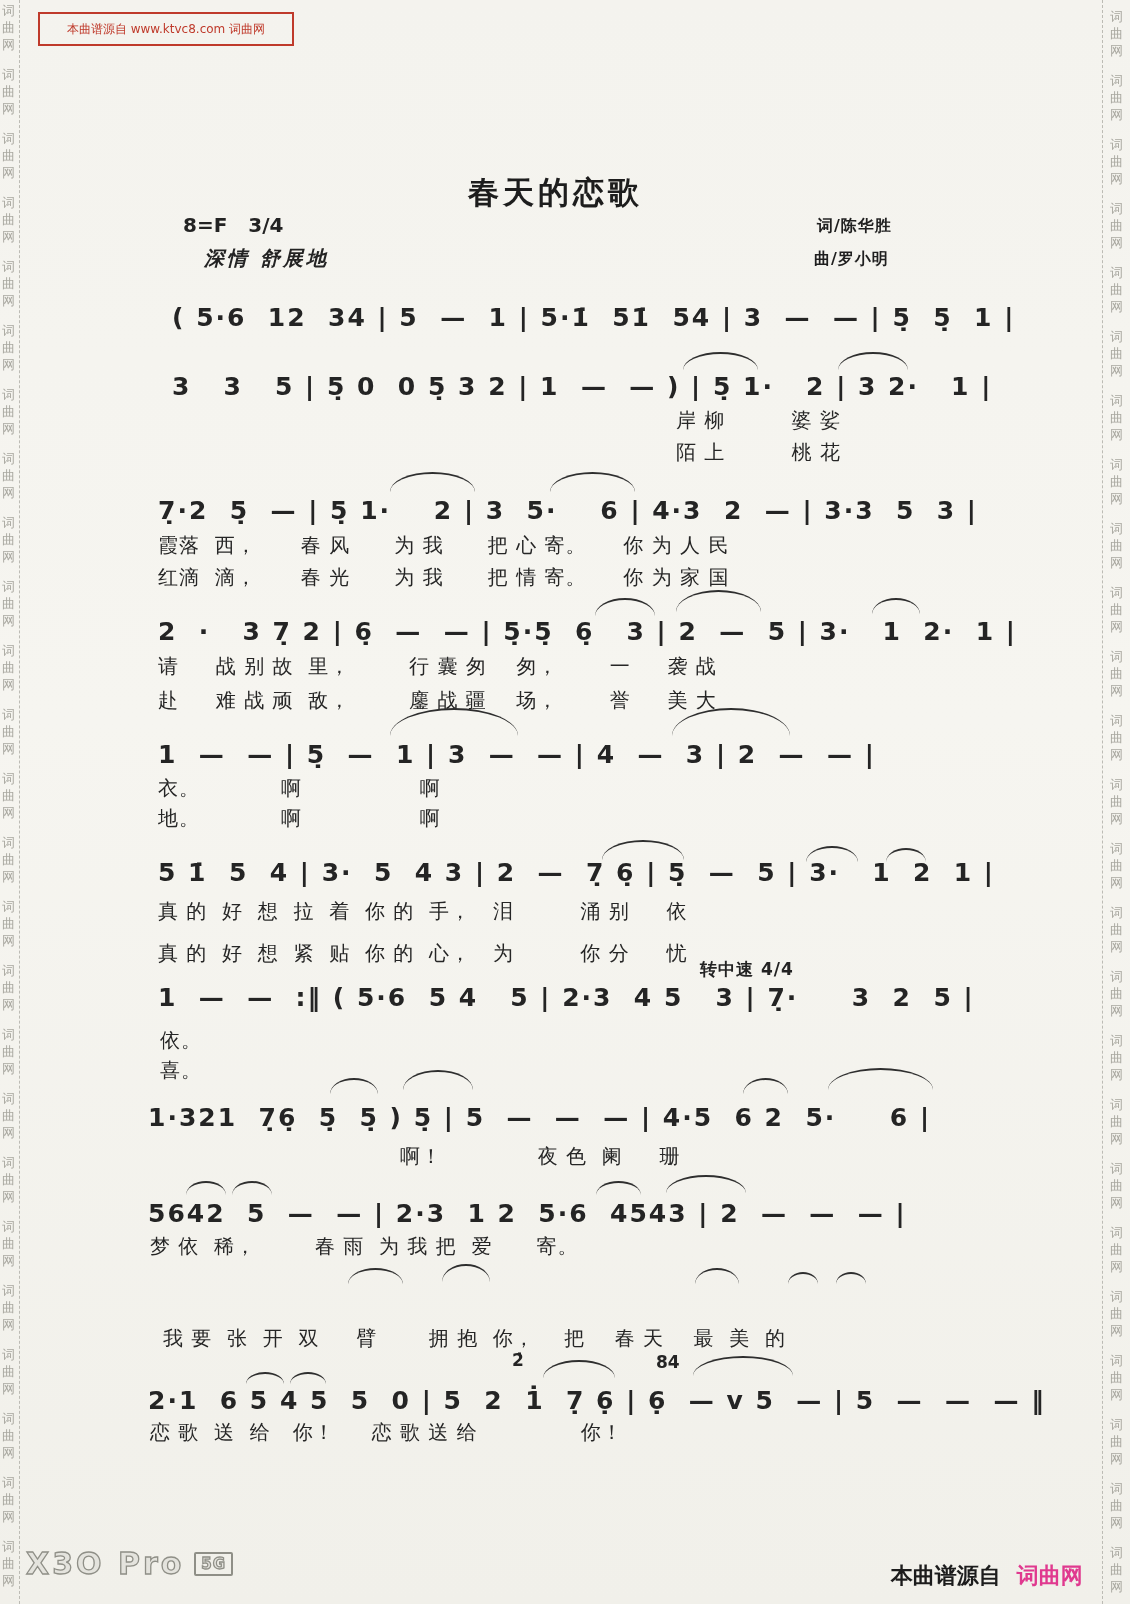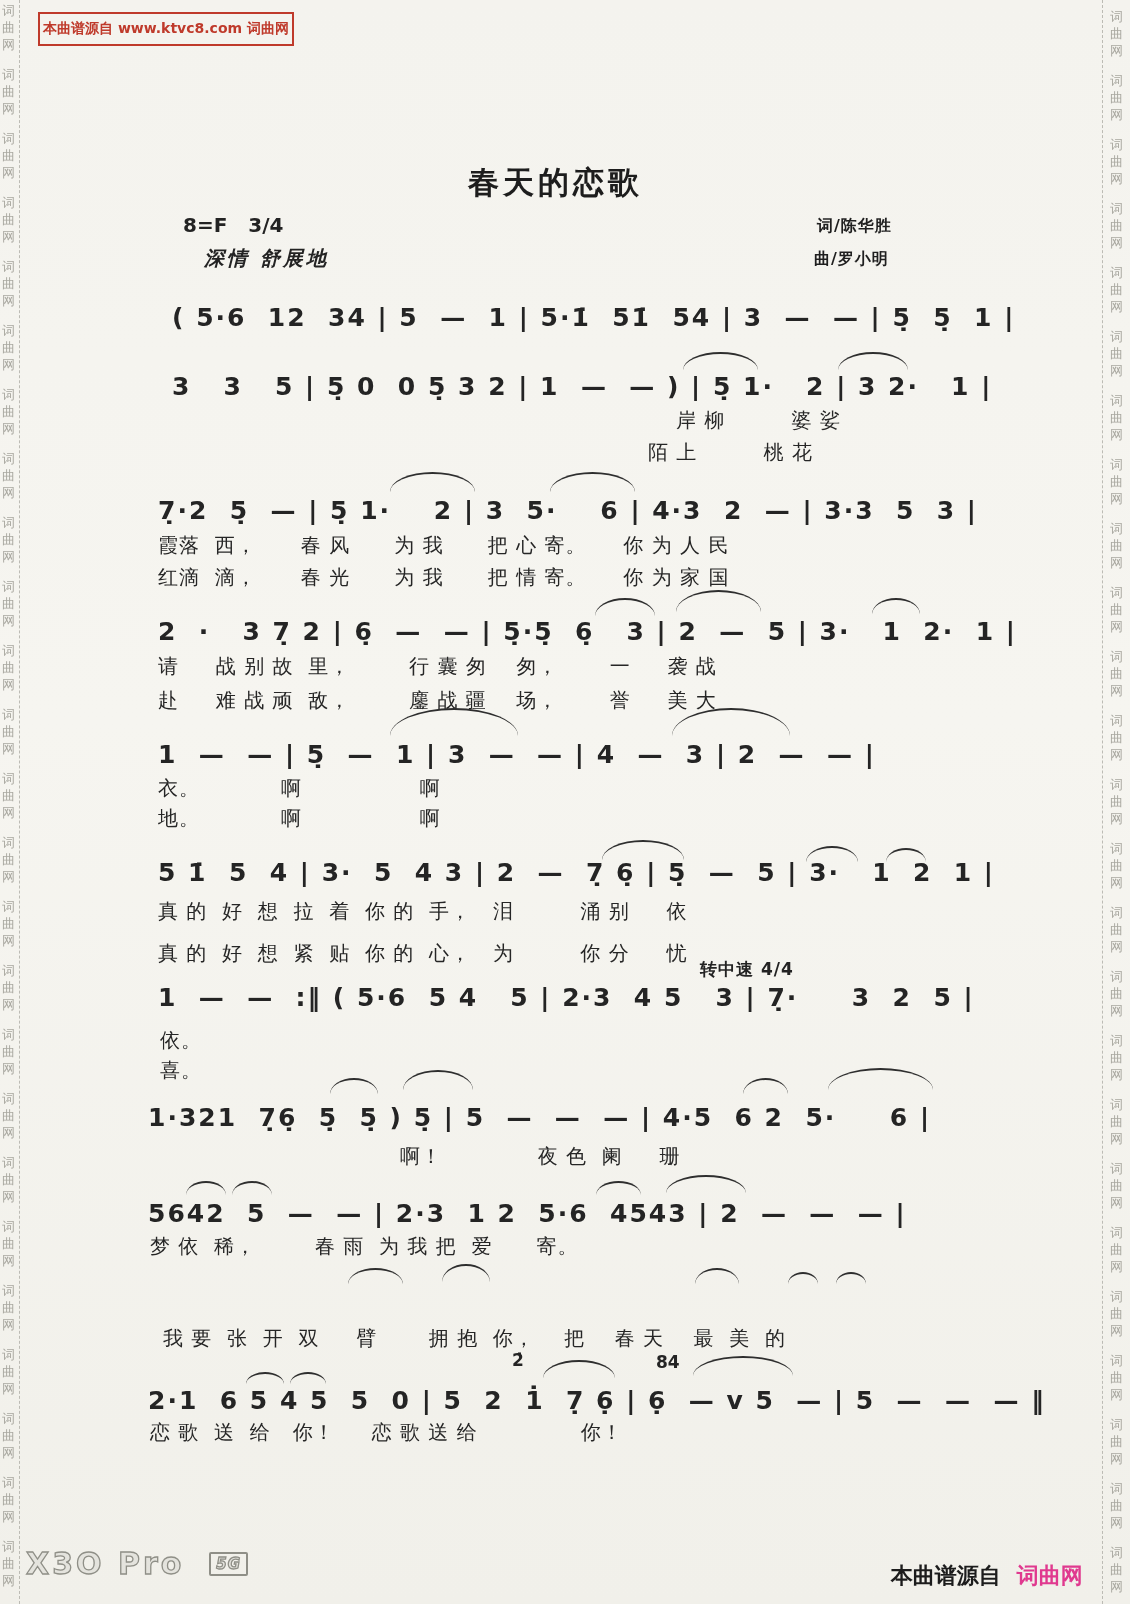--- a/index.html
+++ b/index.html
@@ -26,23 +26,23 @@
   .wm-col{position:absolute;display:flex;flex-direction:column;gap:17px;color:var(--wm);}
   .wm-left{left:2px;top:4px;}
   .wm-right{left:1110px;top:10px;}
   .wm-group{display:flex;flex-direction:column;gap:4px;}
   .wm-group span{font-size:13px;line-height:13px;}
   
   .source-box{
     position:absolute;left:38px;top:12px;width:252px;height:30px;
     border:2px solid var(--red);display:flex;align-items:center;justify-content:center;
   }
-  .source-box span{color:var(--red);font-size:14px;font-weight:700;white-space:pre;}
+  .source-box span{color:var(--red);font-size:12px;font-weight:400;white-space:pre;}
   .title{
-    position:absolute;left:468px;top:162px;margin:0;
+    position:absolute;left:468px;top:172px;margin:0;
     font-size:31px;font-weight:700;letter-spacing:4px;color:#1d1d1d;
   }
   .keysig{position:absolute;left:183px;top:213px;font-size:20px;font-weight:700;color:var(--ink);white-space:pre;}
   .expression{position:absolute;left:204px;top:245px;font-size:20px;font-weight:700;color:var(--ink);letter-spacing:3px;font-style:italic;}
   .credit{position:absolute;font-size:16px;font-weight:600;color:#1f1f1f;letter-spacing:1px;}
   .credit-lyr{left:817px;top:216px;}
   .credit-mus{left:814px;top:249px;}
   .tempo2{position:absolute;left:700px;top:958px;font-size:17px;font-weight:700;color:var(--ink);letter-spacing:1px;}
   
   .notes{
@@ -61,21 +61,21 @@
   
   .camera{
     position:absolute;left:26px;top:1546px;
     font-size:30px;font-weight:700;letter-spacing:3px;
     color:rgba(60,60,55,0.07);
     -webkit-text-stroke:1.3px #8f8f87;
   }
   .camera .badge{
     display:inline-block;font-size:15px;letter-spacing:1px;
     border:2px solid #8f8f87;border-radius:2px;padding:1px 5px;
-    margin-left:25px;vertical-align:5px;font-style:italic;
+    margin-left:10px;vertical-align:5px;
   }
   .footer-src{position:absolute;left:860px;top:1536px;font-size:22px;font-weight:600;white-space:pre;}
   .footer-src .pfx{color:#1c1c1c;}
   .footer-src .brand{color:var(--pink);margin-left:16px;}
 </style>
 </head>
 <body>
 
 <div class="page">
 
@@ -344,21 +344,21 @@
   <div class="keysig">8=F   3/4</div>
   <div class="expression">深情 舒展地</div>
   <div class="credit credit-lyr">词/陈华胜</div>
   <div class="credit credit-mus">曲/罗小明</div>
   <div class="tempo2">转中速 4/4</div>
 
   <div class="notes" style="left:172px;top:303px;">( 5·6  12  34 | 5  —  1 | 5·1̇  51̇  54 | 3  —  — | 5̣  5̣  1 |</div>
 
   <div class="notes" style="left:172px;top:372px;">3   3   5 | 5̣ 0  0 5̣ 3 2 | 1  —  — ) | 5̣ 1·   2 | 3 2·   1 |</div>
   <div class="lyrics" style="left:676px;top:408px;">岸 柳         婆 娑</div>
-  <div class="lyrics" style="left:648px;top:440px;">陌 上         桃 花</div>
+  <div class="lyrics" style="left:676px;top:440px;">陌 上         桃 花</div>
 
   <div class="notes" style="left:158px;top:496px;">7̣·2  5̣  — | 5̣ 1·    2 | 3  5·    6 | 4·3  2  — | 3·3  5  3 |</div>
   <div class="lyrics" style="left:158px;top:533px;">霞落  西，      春 风      为 我      把 心 寄。     你 为 人 民</div>
   <div class="lyrics" style="left:158px;top:565px;">红滴  滴，      春 光      为 我      把 情 寄。     你 为 家 国</div>
 
   <div class="notes" style="left:158px;top:617px;">2  ·   3 7̣ 2 | 6̣  —  — | 5̣·5̣  6̣   3 | 2  —  5 | 3·   1  2·  1 |</div>
   <div class="lyrics" style="left:158px;top:654px;">请     战 别 故  里，        行 囊 匆    匆，       一     袭 战</div>
   <div class="lyrics" style="left:158px;top:688px;">赴     难 战 顽  敌，        鏖 战 疆    场，       誉     美 大</div>
 
   <div class="notes" style="left:158px;top:740px;">1  —  — | 5̣  —  1 | 3  —  — | 4  —  3 | 2  —  — |</div>

